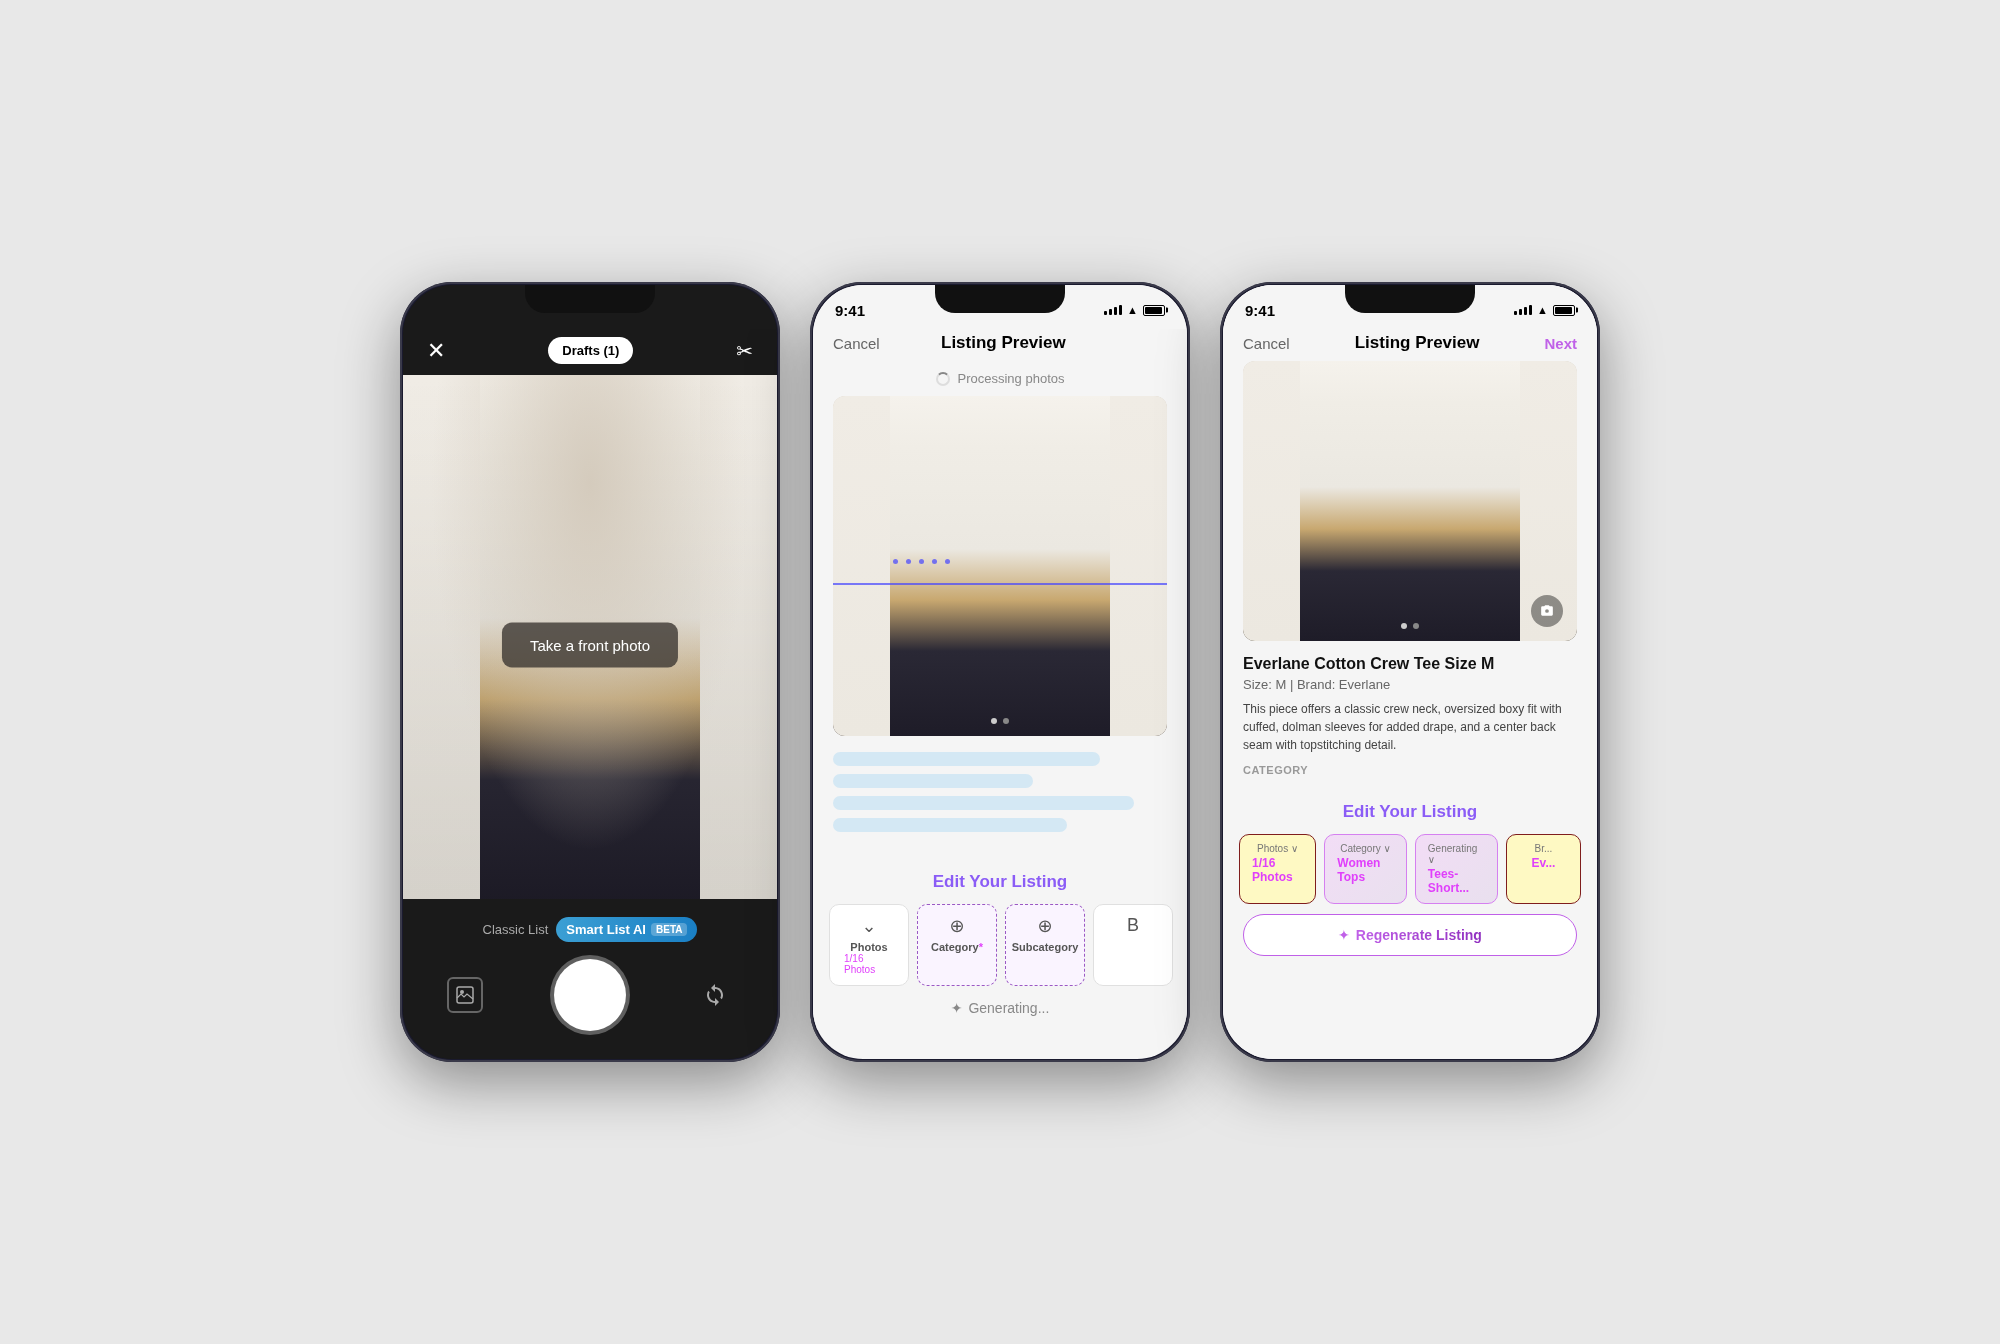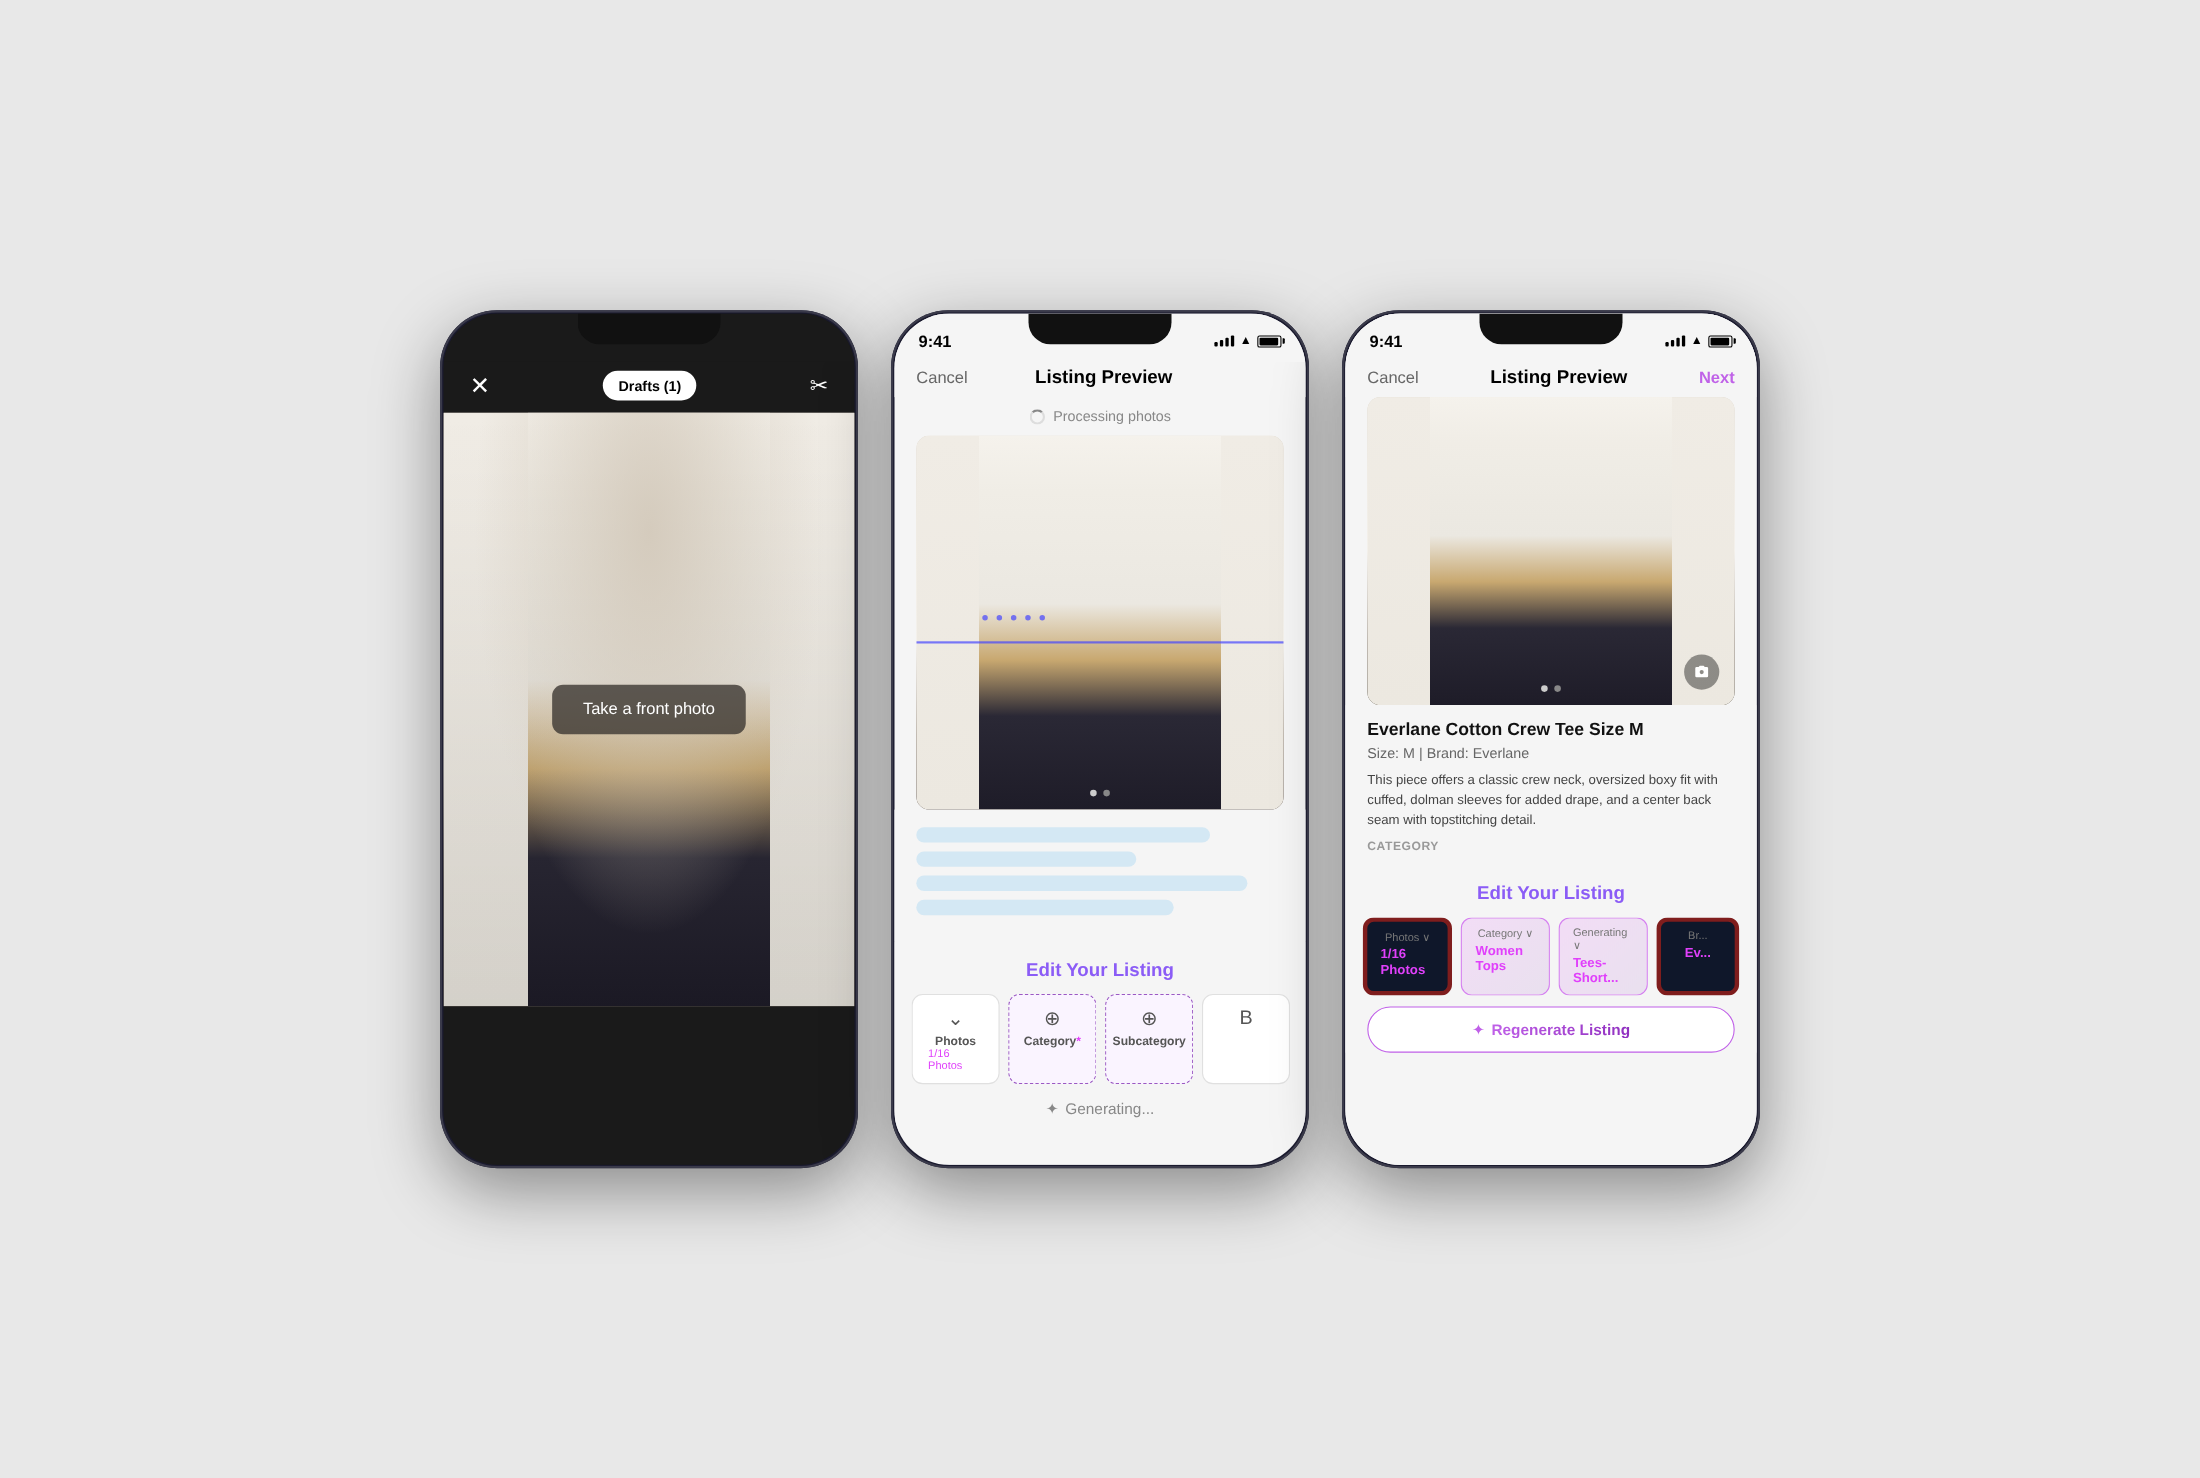--- a/index.html
+++ b/index.html
@@ -519,22 +519,22 @@
       padding: 0 16px;
       gap: 8px;
       margin-bottom: 10px;
     }
     .listing-tab3 {
       display: flex;
       flex-direction: column;
       align-items: center;
       padding: 8px 12px;
       border-radius: 10px;
-      background: #0f172a;
-      border: 4px solid #7f1d1d;
+      background: #fef9c3;
+      border: 1px solid #7f1d1d;
       min-width: 75px;
       cursor: pointer;
     }
     .listing-tab3.active {
       background: linear-gradient(135deg, #e040fb22, #9b59c422);
       border: 1px solid #d580f0;
     }
     .tab3-top {
       font-size: 10px;
       color: #777;
@@ -624,20 +624,44 @@
             <div class="photo-person">
               <div class="photo-bg1"></div>
               <div class="photo-torso"></div>
             </div>
             <div class="camera-photo-overlay"></div>
 
             <div class="front-photo-label">Take a front photo</div>
           </div>
         </div>
 
+        <div class="camera-footer">
+          <div class="list-toggle">
+            <span class="classic-list-label">Classic List</span>
+            <div class="smart-list-pill">
+              <span>Smart List AI</span>
+              <span class="beta-badge">BETA</span>
+            </div>
+          </div>
+          <div class="camera-controls">
+            <div class="gallery-btn">
+              <svg width="18" height="18" viewBox="0 0 18 18" fill="none">
+                <rect x="1" y="1" width="16" height="16" rx="2" stroke="#aaa" stroke-width="1.5"></rect>
+                <circle cx="6" cy="6" r="2" fill="#aaa"></circle>
+                <path d="M1 12l4-4 3 3 3-3 6 5" stroke="#aaa" stroke-width="1.2" fill="none"></path>
+              </svg>
+            </div>
+            <div class="shutter-btn"></div>
+            <div class="flip-btn">
+              <svg width="24" height="24" viewBox="0 0 24 24" fill="#aaa">
+                <path d="M12 4V1L8 5l4 4V6c3.31 0 6 2.69 6 6 0 1.01-.25 1.97-.7 2.8l1.46 1.46C19.54 15.03 20 13.57 20 12c0-4.42-3.58-8-8-8zm0 14c-3.31 0-6-2.69-6-6 0-1.01.25-1.97.7-2.8L5.24 7.74C4.46 8.97 4 10.43 4 12c0 4.42 3.58 8 8 8v3l4-4-4-4v3z"></path>
+              </svg>
+            </div>
+          </div>
+        </div>
       </div>
     </div>
   </div>
 
   <div class="phone phone2">
     <div class="phone-inner">
       <div class="notch"></div>
       <div class="phone2-screen">
 
         <div class="status-bar light" style="background:#f5f5f5;">

